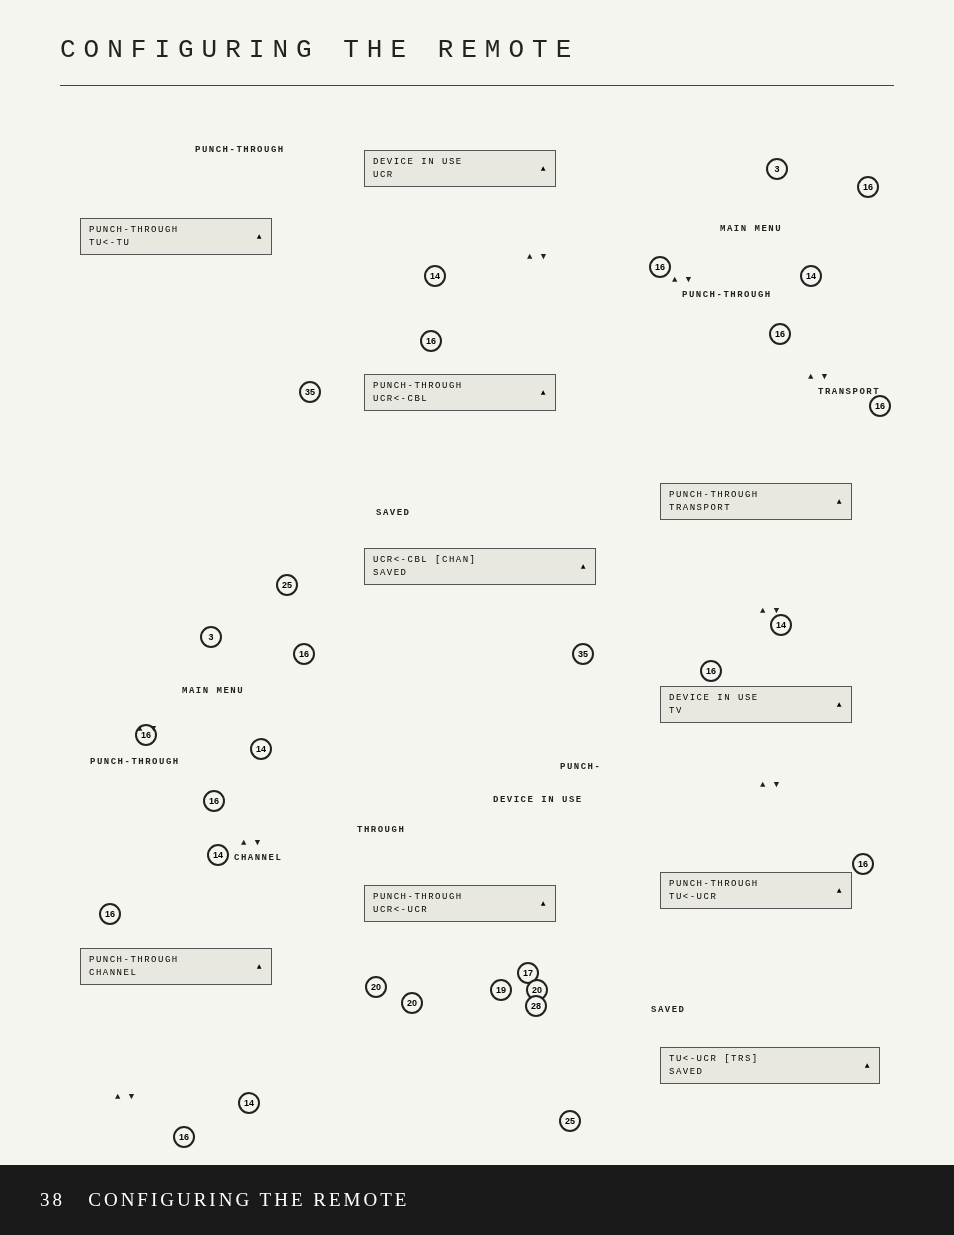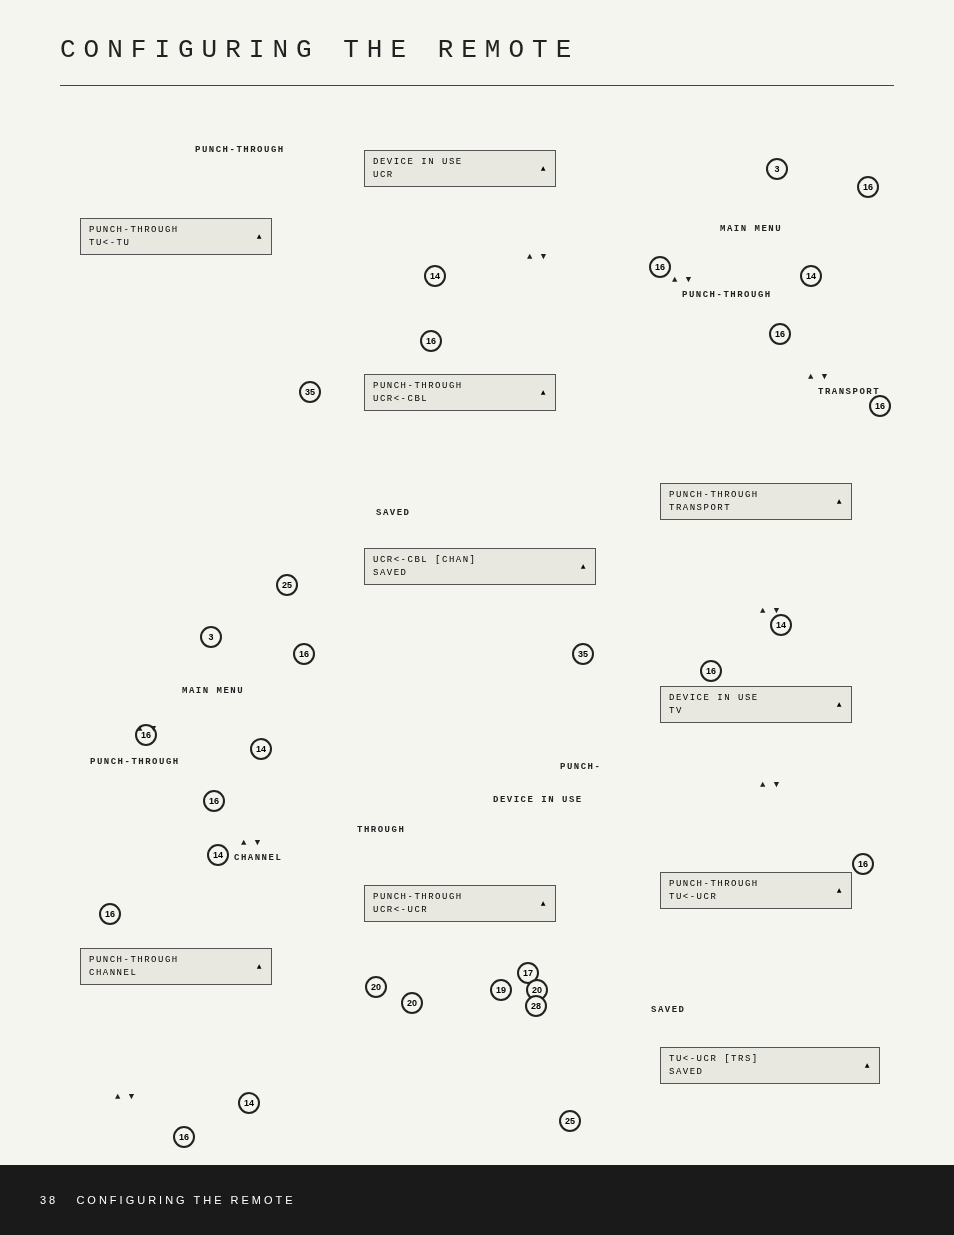--- a/index.html
+++ b/index.html
@@ -28,22 +28,22 @@
       width: 954px;
       height: 70px;
       background: #1a1a1a;
       display: flex;
       align-items: center;
       padding: 0 40px;
     }
 
     .footer-text {
       color: #ffffff;
-      font-family: Liberation Sans, sans-serif;
-      font-size: 11px;
+      font-family: Liberation Serif, serif;
+      font-size: 19px;
       letter-spacing: 3px;
       text-transform: uppercase;
     }
 
     .page-title {
       position: absolute;
       top: 35px;
       left: 60px;
       font-size: 26px;
       letter-spacing: 8px;

